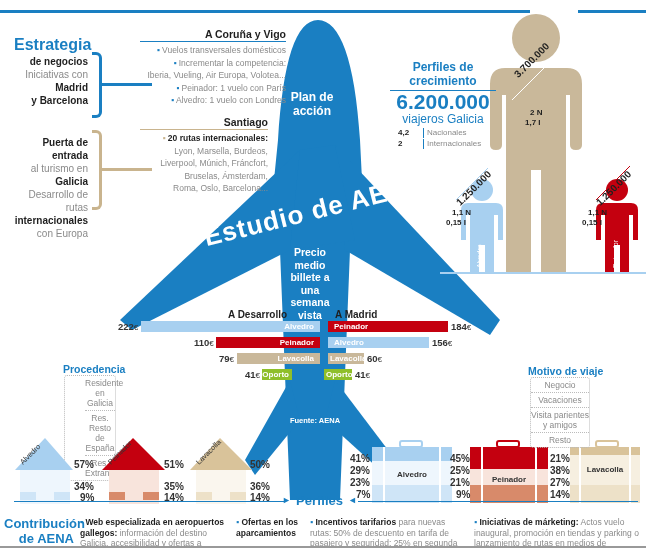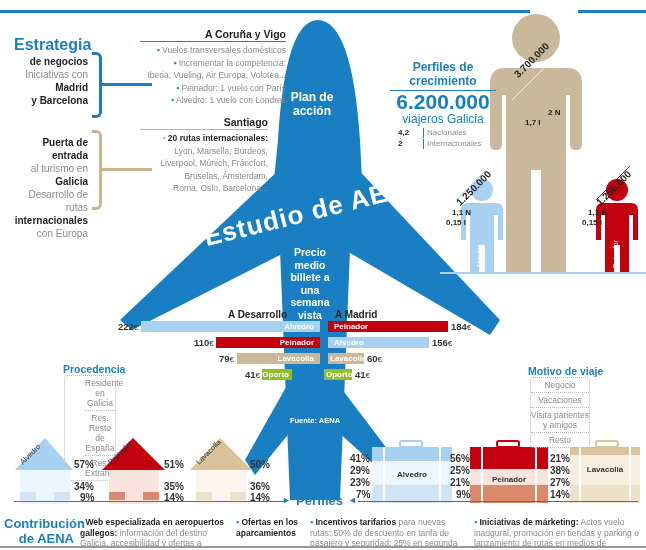--- a/index.html
+++ b/index.html
@@ -144,21 +144,21 @@
 <div class="abs growth-big" style="left:388px;top:90px;width:110px;">6.200.000</div>
 <div class="abs growth-sub" style="left:388px;top:112px;width:110px;">viajeros Galicia</div>
 <div class="abs ni" style="left:398px;top:128px;">
   <span class="ni-num">4,2</span><span class="ni-sep"></span><span class="gray">Nacionales</span>
 </div>
 <div class="abs ni" style="left:398px;top:139px;">
   <span class="ni-num">2</span><span class="ni-sep"></span><span class="gray">Internacionales</span>
 </div>
 
 <div class="abs" style="left:512px;top:72px;font-size:10px;font-weight:bold;color:#1f1f1f;transform:rotate(-45deg);transform-origin:left top;">3.700.000</div>
-<div class="abs ni" style="left:548px;top:108px;color:#333;"><b>2</b> <b>N</b></div>
+<div class="abs ni" style="left:530px;top:108px;color:#333;"><b>2</b> <b>N</b></div>
 <div class="abs ni" style="left:525px;top:118px;color:#333;"><b>1,7</b> <b>I</b></div>
 <div class="abs" style="left:530px;top:262px;font-size:7px;color:#fff;transform:rotate(-90deg);transform-origin:left top;">Lavacolla</div>
 
 <div class="abs" style="left:454px;top:200px;font-size:10px;font-weight:bold;color:#1f1f1f;transform:rotate(-45deg);transform-origin:left top;">1.250.000</div>
 <div class="abs ni" style="left:452px;top:208px;"><b>1,1</b> <b>N</b></div>
 <div class="abs ni" style="left:446px;top:218px;"><b>0,15</b> <b>I</b></div>
 <div class="abs" style="left:476px;top:268px;font-size:7px;color:#fff;transform:rotate(-90deg);transform-origin:left top;">Alvedro</div>
 
 <div class="abs" style="left:594px;top:200px;font-size:10px;font-weight:bold;color:#1f1f1f;transform:rotate(-45deg);transform-origin:left top;">1.250.000</div>
 <div class="abs ni" style="left:588px;top:208px;"><b>1,1</b> <b>N</b></div>
@@ -255,21 +255,21 @@
 </div>
 
 <div class="abs" style="left:372px;top:470px;width:80px;text-align:center;font-size:8px;font-weight:bold;color:#333;">Alvedro</div>
 <div class="abs" style="left:470px;top:475px;width:78px;text-align:center;font-size:8px;font-weight:bold;color:#333;">Peinador</div>
 <div class="abs" style="left:570px;top:465px;width:70px;text-align:center;font-size:8px;font-weight:bold;color:#333;">Lavacolla</div>
 
 <div class="pct" style="left:350px;top:453px;">41%</div>
 <div class="pct" style="left:350px;top:465px;">29%</div>
 <div class="pct" style="left:350px;top:477px;">23%</div>
 <div class="pct" style="left:356px;top:489px;">7%</div>
-<div class="pct" style="left:450px;top:453px;">56%</div>
+<div class="pct" style="left:450px;top:453px;">45%</div>
 <div class="pct" style="left:450px;top:465px;">25%</div>
 <div class="pct" style="left:450px;top:477px;">21%</div>
 <div class="pct" style="left:456px;top:489px;">9%</div>
 <div class="pct" style="left:550px;top:453px;">21%</div>
 <div class="pct" style="left:550px;top:465px;">38%</div>
 <div class="pct" style="left:550px;top:477px;">27%</div>
 <div class="pct" style="left:550px;top:489px;">14%</div>
 
 <div class="perfiles-line" style="left:14px;top:501px;width:270px;"></div>
 <div class="abs" style="left:282px;top:495px;font-size:9px;color:#1a7fc2;">►</div>

